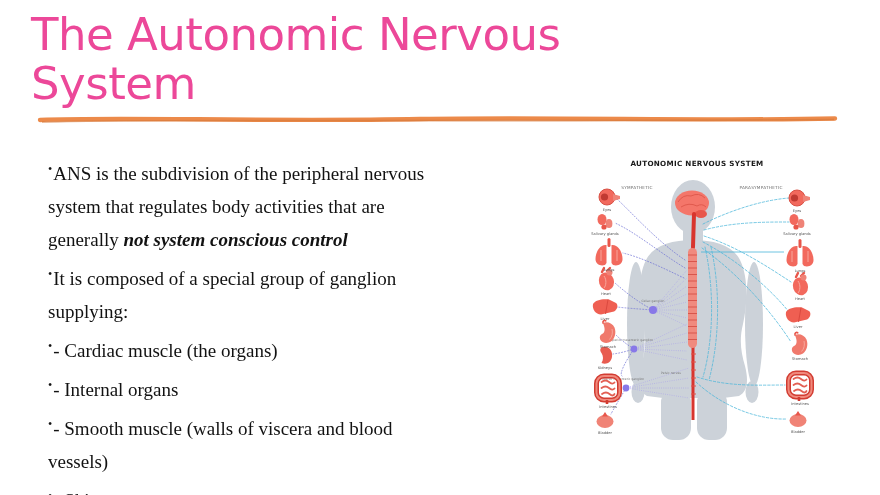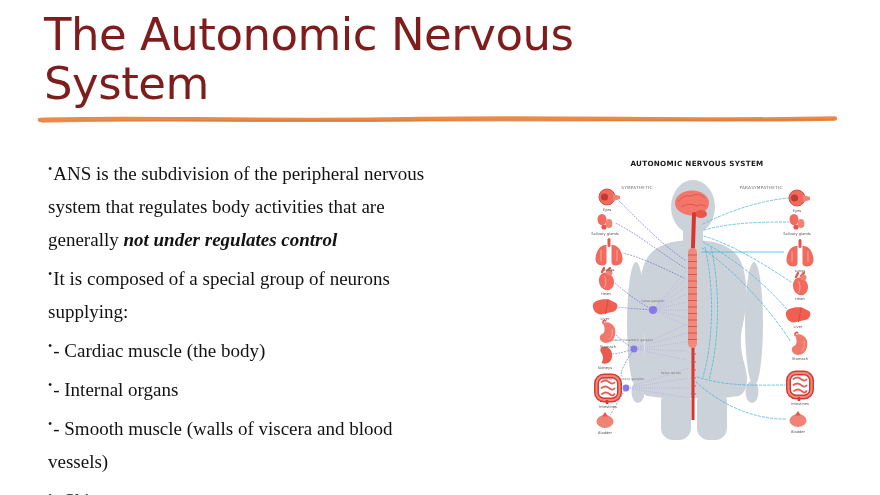--- a/index.html
+++ b/index.html
@@ -1,21 +1,21 @@
 <!DOCTYPE html>
 <html><head>
 <meta charset="utf-8">
 <style>
   html,body{margin:0;padding:0;}
   body{width:880px;height:495px;overflow:hidden;background:#ffffff;
        font-family:"DejaVu Sans","Liberation Sans",sans-serif;}
   .slide{position:relative;width:880px;height:495px;background:#ffffff;}
 
-  .title{position:absolute;left:44px;top:10px;margin:0;width:720px;
-         font-size:45px;line-height:49px;font-weight:400;color:#7f1d1d;
+  .title{position:absolute;left:31px;top:10px;margin:0;width:720px;
+         font-size:45px;line-height:49px;font-weight:400;color:#ec4899;
          letter-spacing:-0.5px;white-space:pre-line;}
 
   .underline-svg{position:absolute;left:0;top:110px;}
 
   .bullets{position:absolute;left:48px;top:157px;width:478px;
            font-size:19px;line-height:33px;color:#121212;}
   .bullets p{margin:0 0 6px 0;font-family:Liberation Serif, serif;}
   .marker{font-size:12px;line-height:0;vertical-align:7px;margin-right:1px;color:#121212;}
   .btext{white-space:pre-line;}
   .em{font-weight:bold;font-style:italic;white-space:pre-line;}
@@ -39,24 +39,24 @@
 System</h1>
 
   <svg class="underline-svg" width="880" height="18">
     <path d="M40,10 C120,6.5 260,12 420,9 C560,6.5 700,11.5 835,8.5" stroke="#ec8a4a" stroke-width="4.4" fill="none" stroke-linecap="round"></path>
     <path d="M42,12 C180,8.5 400,12.5 834,9.5" stroke="#d97b3c" stroke-width="1.6" fill="none" opacity=".7"></path>
   </svg>
 
   <div class="bullets">
     <p><span class="marker">•</span><span class="btext">ANS is the subdivision of the peripheral nervous
 system that regulates body activities that are
-generally </span><span class="em">not under regulates control</span></p>
-    <p><span class="marker">•</span><span class="btext">It is composed of a special group of neurons
+generally </span><span class="em">not system conscious control</span></p>
+    <p><span class="marker">•</span><span class="btext">It is composed of a special group of ganglion
 supplying:</span></p>
-    <p><span class="marker">•</span><span class="btext">- Cardiac muscle (the body)</span></p>
+    <p><span class="marker">•</span><span class="btext">- Cardiac muscle (the organs)</span></p>
     <p><span class="marker">•</span><span class="btext">- Internal organs</span></p>
     <p><span class="marker">•</span><span class="btext">- Smooth muscle (walls of viscera and blood
 vessels)</span></p>
     <p><span class="marker">•</span><span class="btext">- Skin</span></p>
   </div>
 
   <svg class="diagram" width="277" height="298" viewBox="0 0 277 298">
     <defs>
       <g id="o-eye">
         <circle r="8" fill="#f2695d"></circle>

